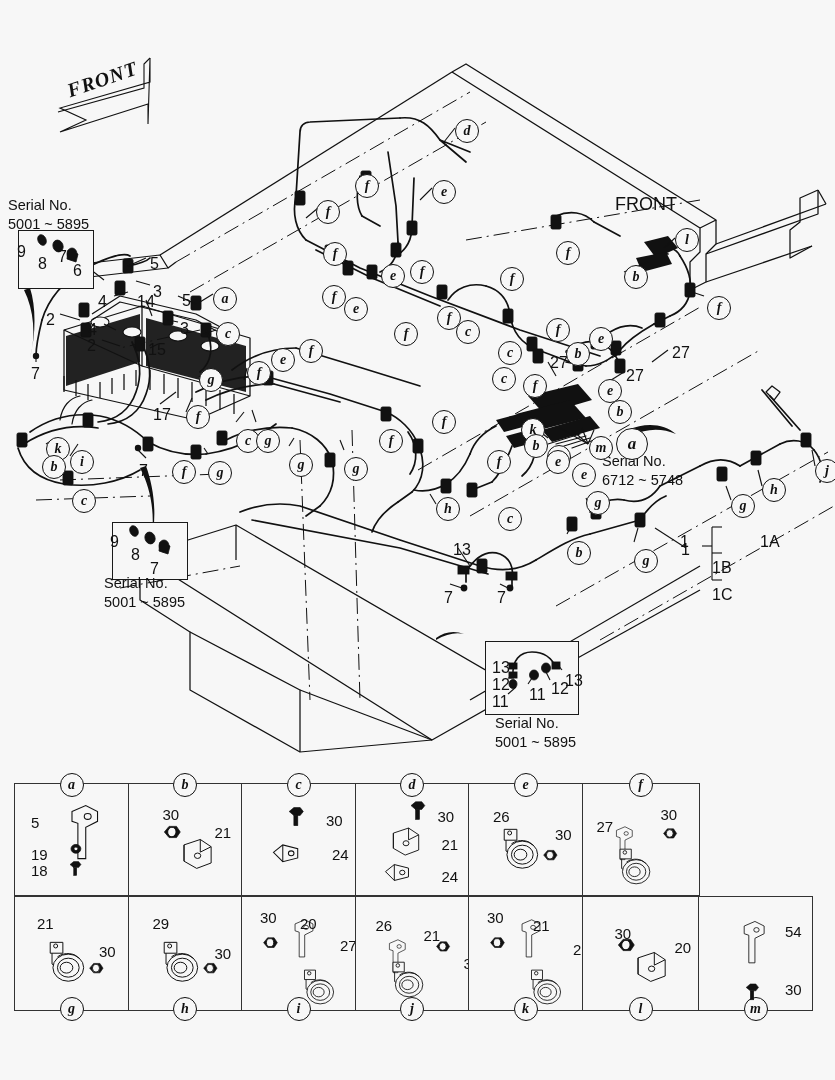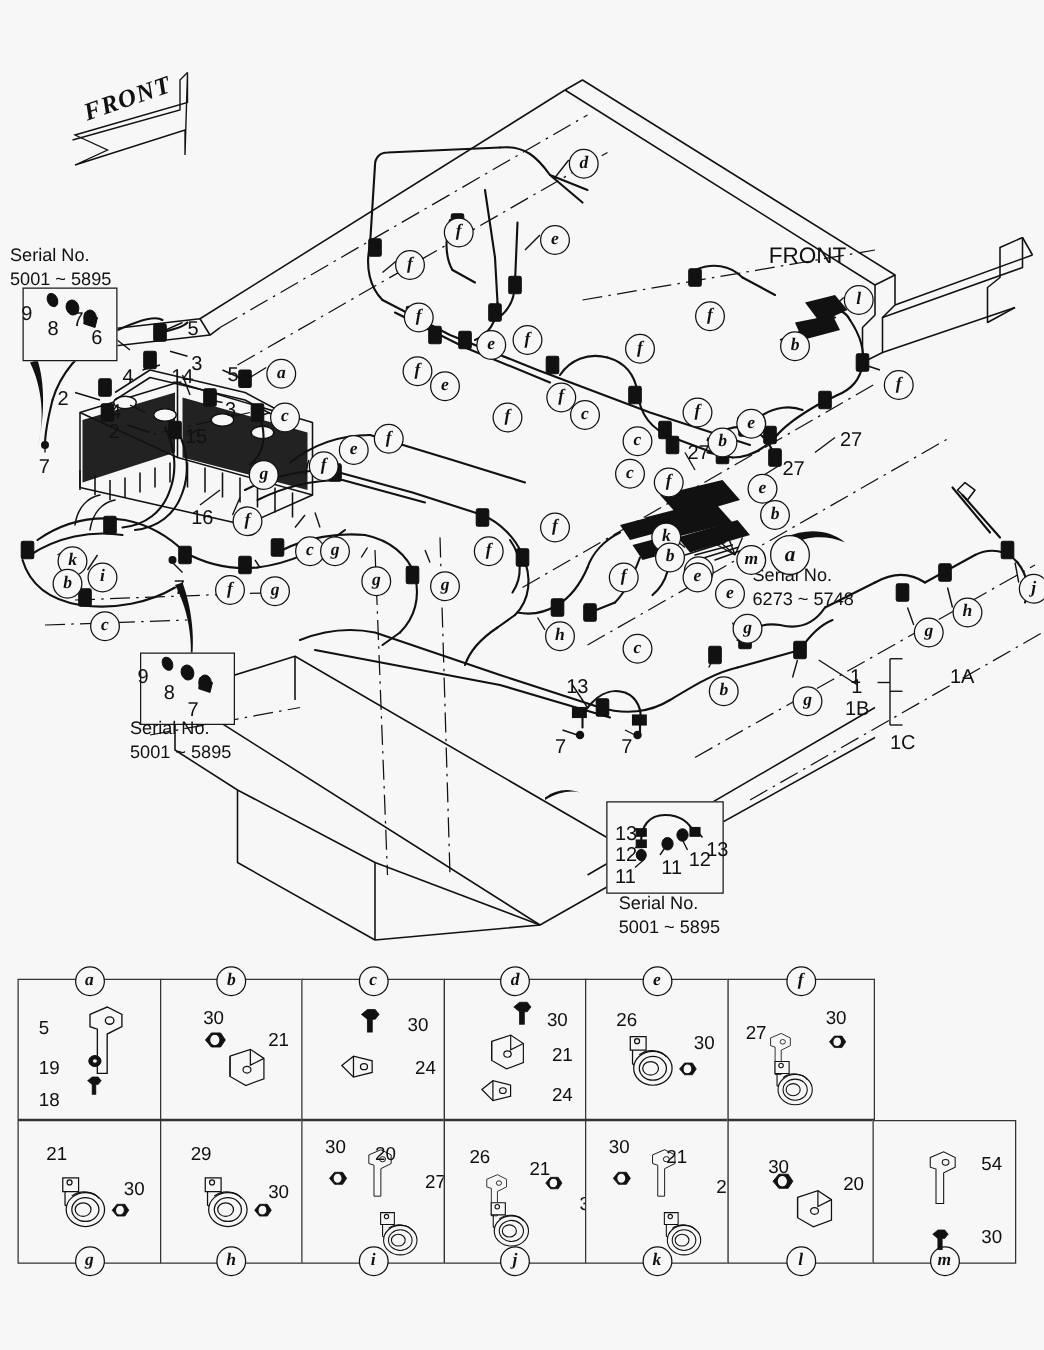--- a/index.html
+++ b/index.html
@@ -450,49 +450,49 @@
         <path d="M562 670 L558 665"></path>
     </g>
   </svg>
   <div class="serial" style="left:495px;top:714px;">
     <div>Serial No.</div>
     <div>5001 ~ 5895</div>
   </div>
 
   <div class="serial" style="left:602px;top:452px;">
     <div>Serial No.</div>
-    <div>6273 ~ 5748</div>
+    <div>6712 ~ 5748</div>
   </div>
   <div class="circ lg" style="left:616px;top:428px;">a</div>
 
   <div class="lbl" style="left:66px;top:68px;transform:rotate(-19deg);font-size:20px;font-style:italic;font-weight:700;font-family:'Liberation Serif',serif;letter-spacing:1px;">FRONT</div>
   <div class="lbl big" style="left:615px;top:194px;font-size:18px;">FRONT</div>
 
   <div class="lbl num" style="left:680px;top:533px;">1</div>
   <div class="lbl num" style="left:712px;top:533px;padding-left:48px;">1A</div>
-  <div class="lbl num" style="left:676px;top:559px;text-align:center;">1B</div>
+  <div class="lbl num" style="left:712px;top:559px;text-align:center;">1B</div>
   <div class="lbl num" style="left:712px;top:586px;">1C</div>
 
   <div id="num-host">
       <div class="lbl num" style="left: 17px; top: 243px;">9</div>
       <div class="lbl num" style="left: 38px; top: 255px;">8</div>
       <div class="lbl num" style="left: 58px; top: 248px;">7</div>
       <div class="lbl num" style="left: 73px; top: 262px;">6</div>
       <div class="lbl num" style="left: 150px; top: 255px;">5</div>
       <div class="lbl num" style="left: 153px; top: 283px;">3</div>
       <div class="lbl num" style="left: 98px; top: 293px;">4</div>
       <div class="lbl num" style="left: 137px; top: 293px;">14</div>
       <div class="lbl num" style="left: 182px; top: 292px;">5</div>
       <div class="lbl num" style="left: 46px; top: 311px;">2</div>
       <div class="lbl num" style="left: 88px; top: 321px;">4</div>
       <div class="lbl num" style="left: 180px; top: 320px;">3</div>
       <div class="lbl num" style="left: 87px; top: 337px;">2</div>
       <div class="lbl num" style="left: 148px; top: 341px;">15</div>
       <div class="lbl num" style="left: 31px; top: 365px;">7</div>
-      <div class="lbl num" style="left: 153px; top: 406px;">16</div>
+      <div class="lbl num" style="left: 153px; top: 406px;">17</div>
       <div class="lbl num" style="left: 139px; top: 462px;">7</div>
       <div class="lbl num" style="left: 110px; top: 533px;">9</div>
       <div class="lbl num" style="left: 131px; top: 546px;">8</div>
       <div class="lbl num" style="left: 150px; top: 560px;">7</div>
       <div class="lbl num" style="left: 550px; top: 354px;">27</div>
       <div class="lbl num" style="left: 626px; top: 367px;">27</div>
       <div class="lbl num" style="left: 672px; top: 344px;">27</div>
       <div class="lbl num" style="left: 453px; top: 541px;">13</div>
       <div class="lbl num" style="left: 444px; top: 589px;">7</div>
       <div class="lbl num" style="left: 497px; top: 589px;">7</div>
@@ -579,21 +579,21 @@
               <ellipse cx="62" cy="66" rx="5" ry="4.5"></ellipse>
               <ellipse cx="62" cy="66" rx="2" ry="1.8" fill="#f7f7f7"></ellipse>
             </g>
             <g transform="translate(56,82) scale(0.62)">
       <path class="kf" d="M0 0 L6 -5 L14 -5 L18 0 L14 5 L6 5 Z"></path>
       <rect x="6" y="5" width="5" height="13" class="kf"></rect>
     </g>
           </svg>
           <div class="pn" style="left: 16px; top: 30px;">5</div>
           <div class="pn" style="left: 16px; top: 62px;">19</div>
-          <div class="pn" style="left: 16px; top: 88px;">18</div>
+          <div class="pn" style="left: 16px; top: 78px;">18</div>
         </div>
         <div class="lcell" style="width: 115px; height: 113px; margin-left: -1.5px;">
           <div class="ltag top">b</div>
           <svg class="cellart" viewBox="0 0 115 113">
             <g transform="translate(36,46) scale(0.95)">
       <path class="kf" d="M0 3 L5 -3 L13 -3 L17 3 L13 9 L5 9 Z"></path>
       <ellipse cx="8" cy="3" rx="4.5" ry="5" class="kw"></ellipse>
     </g>
             <g transform="translate(56,62) scale(0.92)">
       <path class="kw" d="M0 0 L18 -6 L30 2 L30 20 L14 26 L0 18 Z"></path>

